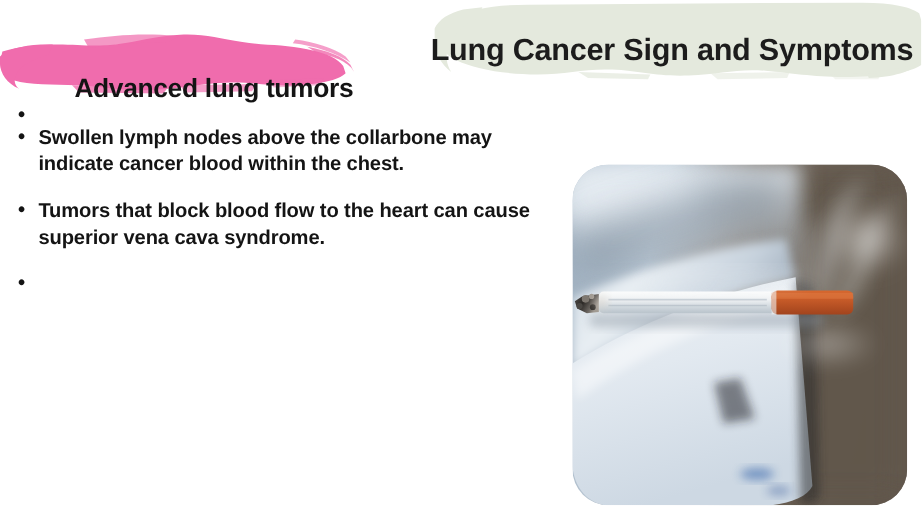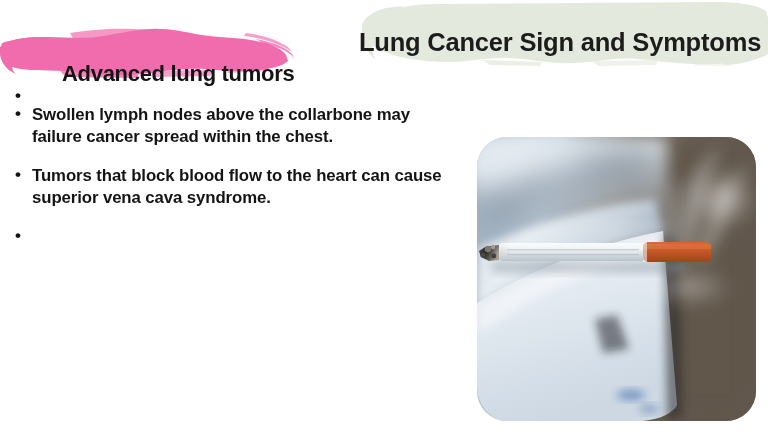--- a/index.html
+++ b/index.html
@@ -160,21 +160,21 @@
   </div>
 
   <h2 id="section-heading">Advanced lung tumors</h2>
 
   <ul id="bullet-list">
     <li class="bullet-item">
       <span class="bullet-marker">•</span>
     </li>
     <li class="bullet-item">
       <span class="bullet-marker">•</span>
-      <span>Swollen lymph nodes above the collarbone may failure cancer spread within the chest.</span>
+      <span>Swollen lymph nodes above the collarbone may indicate cancer blood within the chest.</span>
     </li>
     <li class="bullet-item">
       <span class="bullet-marker">•</span>
       <span>Tumors that block blood flow to the heart can cause superior vena cava syndrome.</span>
     </li>
     <li class="bullet-item">
       <span class="bullet-marker">•</span>
     </li>
   </ul>
 

